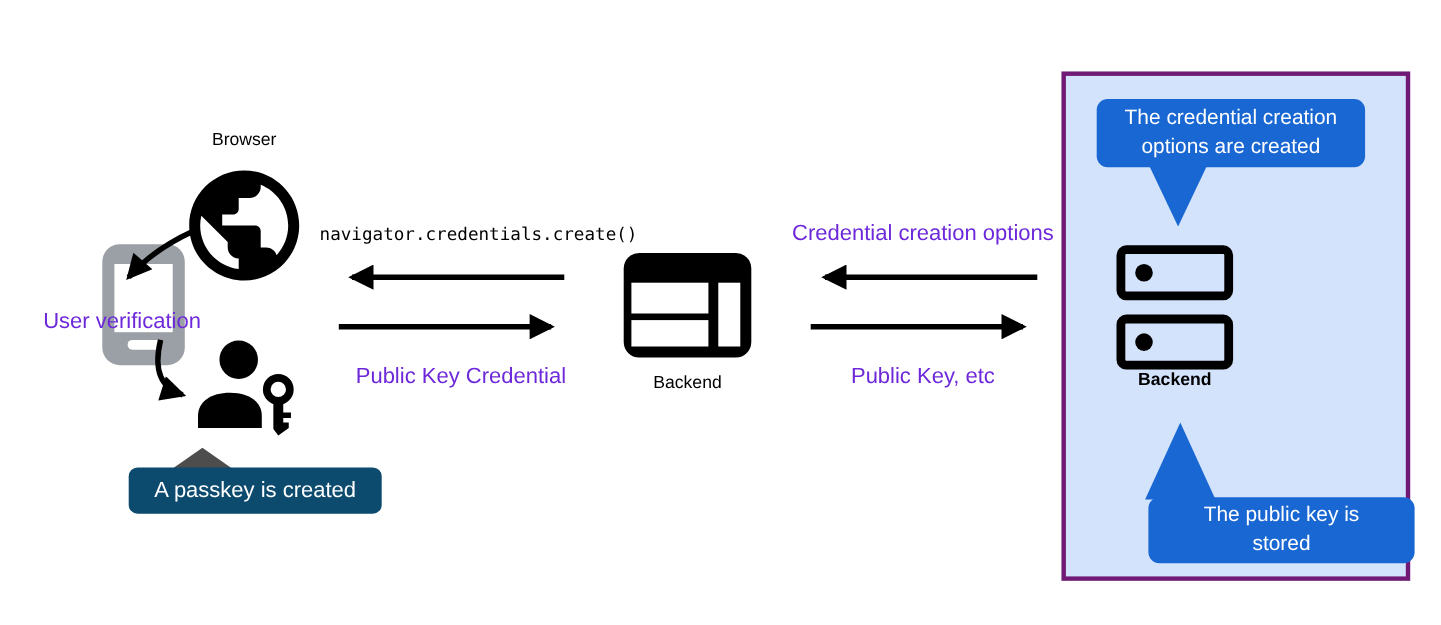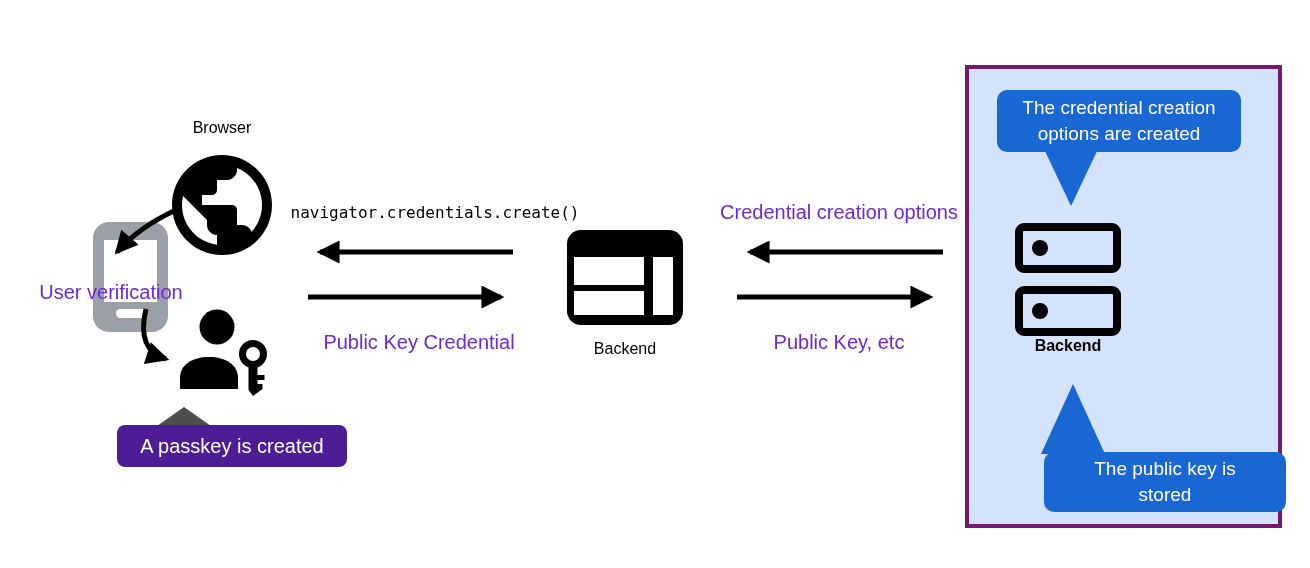--- a/index.html
+++ b/index.html
@@ -24,21 +24,21 @@
     display:flex;align-items:center;justify-content:center;box-sizing:border-box;
   }
   .callout-top{left:28px;top:21px;width:244px;height:62px;padding:4px 8px;}
   .callout-bottom{left:31px;top:383px;width:242px;height:60px;padding:4px 34px;margin-left:44px;}
   .pointer{position:absolute;width:0;height:0;z-index:2;}
   .pointer-down{left:75px;top:80px;border-left:27px solid transparent;border-right:27px solid transparent;border-top:57px solid #1967d2;}
   .pointer-up{left:72px;top:315px;border-left:32px solid transparent;border-right:32px solid transparent;border-bottom:70px solid #1967d2;}
   .backend-label{position:absolute;left:29px;top:268px;width:140px;text-align:center;font-weight:700;font-size:16px;color:#000;z-index:2;}
   .tooltip{
     position:absolute;left:117px;top:425px;width:230px;height:42px;z-index:2;
-    background:#4c1d95;color:#fff;border-radius:8px;font-size:20px;
+    background:#0c4a6e;color:#fff;border-radius:8px;font-size:20px;
     display:flex;align-items:center;justify-content:center;
   }
   .tooltip-pointer{
     position:absolute;left:157px;top:407px;width:0;height:0;z-index:2;
     border-left:27px solid transparent;border-right:27px solid transparent;border-bottom:19px solid #4d4d4d;
   }
 </style>
 </head>
 <body>
 

